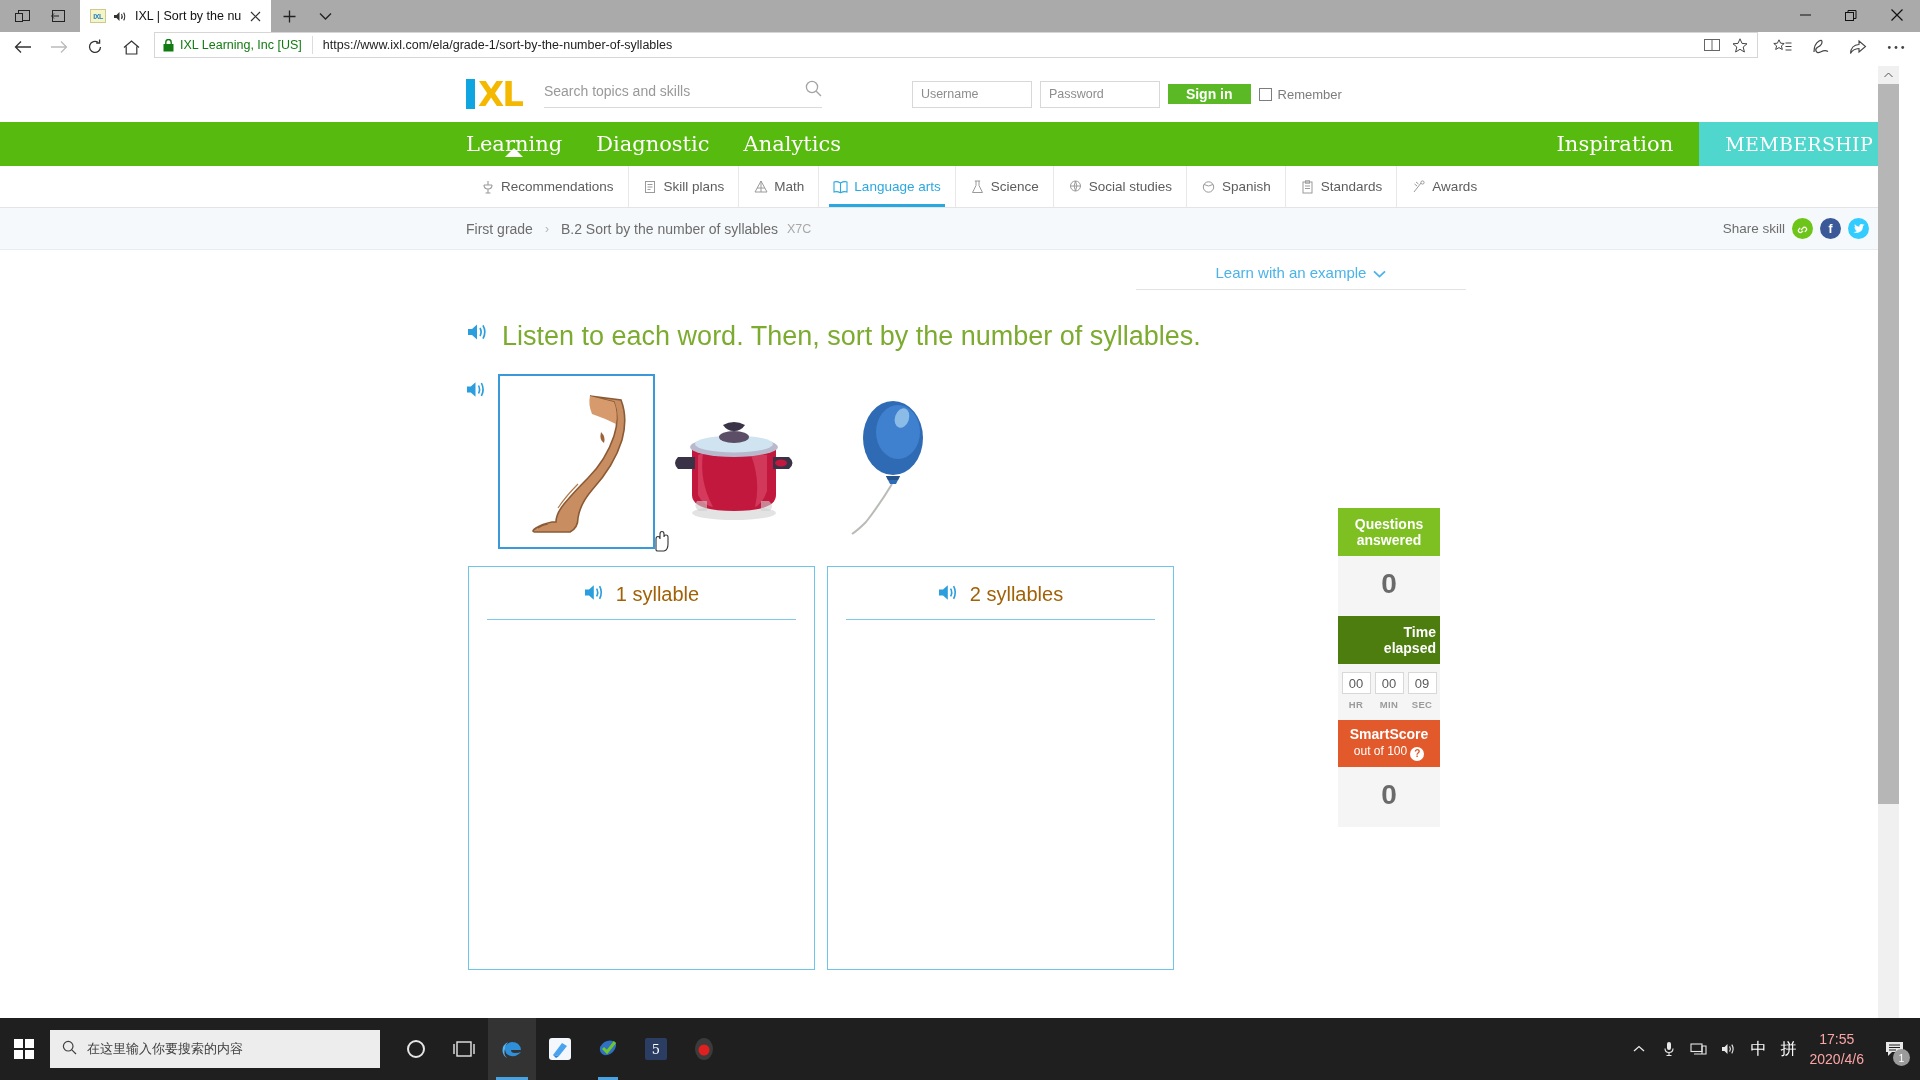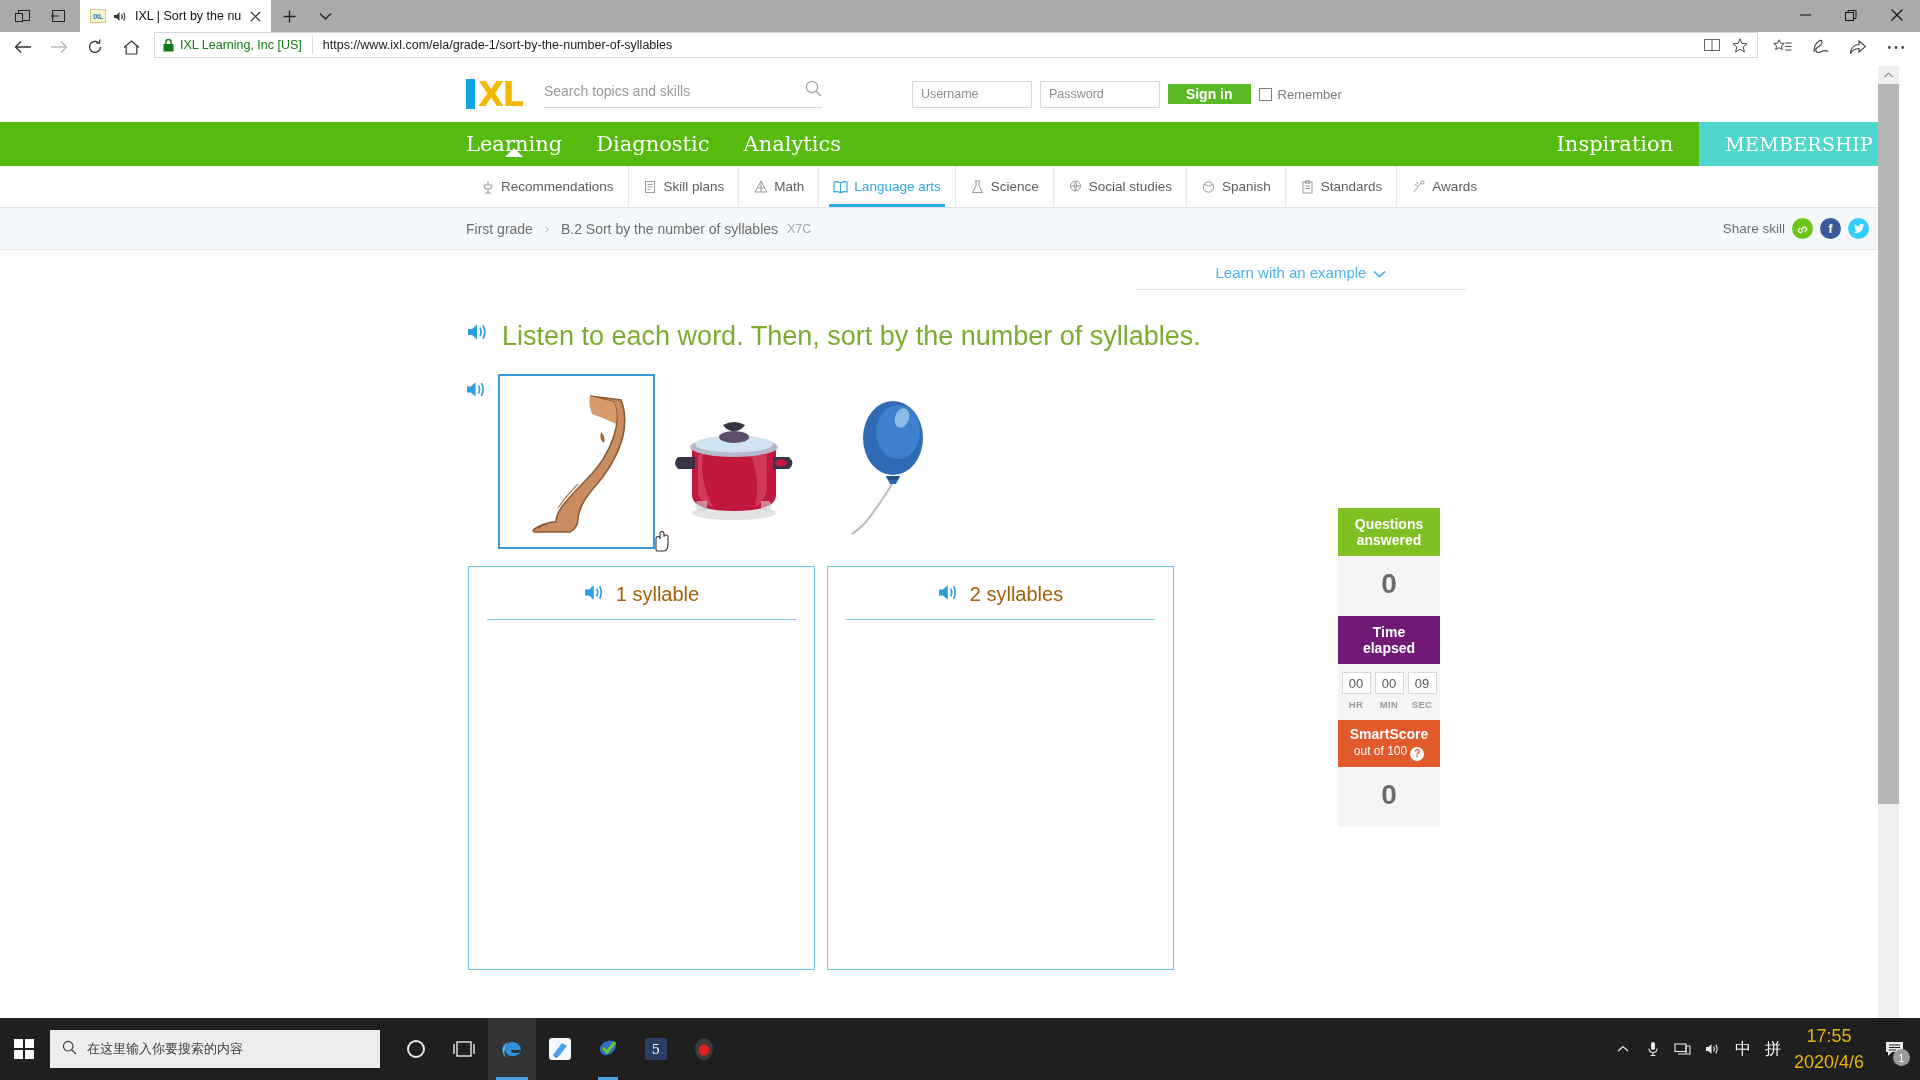--- a/index.html
+++ b/index.html
@@ -204,21 +204,21 @@
     display: flex; align-items: center; justify-content: center; gap: 10px;
     padding-bottom: 13px;
   }
   .dz-label { font-size: 20px; color: #a16207; }
   .dz-rule { height: 1px; background: #7fc9ec; margin: 0 18px; }
 
   
   .scorebar { position: absolute; left: 1338px; top: 258px; width: 102px; }
   .sc-head { color: #fff; text-align: center; font-size: 14px; font-weight: bold; line-height: 1.15; padding: 8px 4px; }
   .sc-head.green { background: #7ebf21; }
-  .sc-head.blue { background: #701a75; }
+  .sc-head.blue { background: #4d7c0f; text-align: right; }
   .sc-head.orange { background: #e2592b; padding: 6px 4px; }
   .sc-head .sub { font-size: 12px; font-weight: normal; display: inline; }
   .sc-val { background: #f5f5f5; text-align: center; font-size: 28px; font-weight: bold; color: #6a6a6a; padding: 12px 0 16px; }
   .sc-time { background: #f5f5f5; padding: 8px 4px 10px; display: flex; justify-content: center; gap: 4px; }
   .tcell { text-align: center; }
   .tnum {
     border: 1px solid #d8d8d8; background: #fff; width: 29px; height: 22px;
     display: flex; align-items: center; justify-content: center;
     font-size: 13px; color: #5a5a5a;
   }
@@ -258,21 +258,21 @@
   .tb-ico {
     width: 48px; height: 62px; display: flex; align-items: center; justify-content: center;
     position: relative;
   }
   .tb-ico.active { background: #333333; }
   .tb-ico.active::after { content:""; position:absolute; bottom:0; left:8px; right:8px; height:3px; background:#4aa3e0; }
   .tb-ico.open::after { content:""; position:absolute; bottom:0; left:14px; right:14px; height:3px; background:#4aa3e0; }
   .tray { margin-left: auto; display: flex; align-items: center; gap: 0; padding-right: 6px; }
   .tray-ico { width: 30px; height: 62px; display: flex; align-items: center; justify-content: center; color: #e8e8e8; }
   .tray-cjk { font-size: 16px; color: #fff; }
-  .clock { text-align: center; color: #eab308; font-size: 18px; line-height: 1.45; padding: 0 10px 0 6px; }
+  .clock { text-align: center; color: #fca5a5; font-size: 14px; line-height: 1.45; padding: 0 10px 0 6px; }
   .notif { width: 40px; height: 62px; display: flex; align-items: center; justify-content: center; position: relative; color: #e8e8e8; }
   .badge {
     position: absolute; right: 4px; bottom: 14px; width: 17px; height: 17px; border-radius: 50%;
     background: #9b9b9b; color: #fff; font-size: 10.5px; display: flex;
     align-items: center; justify-content: center;
   }
 </style>
 </head>
 <body>
 

